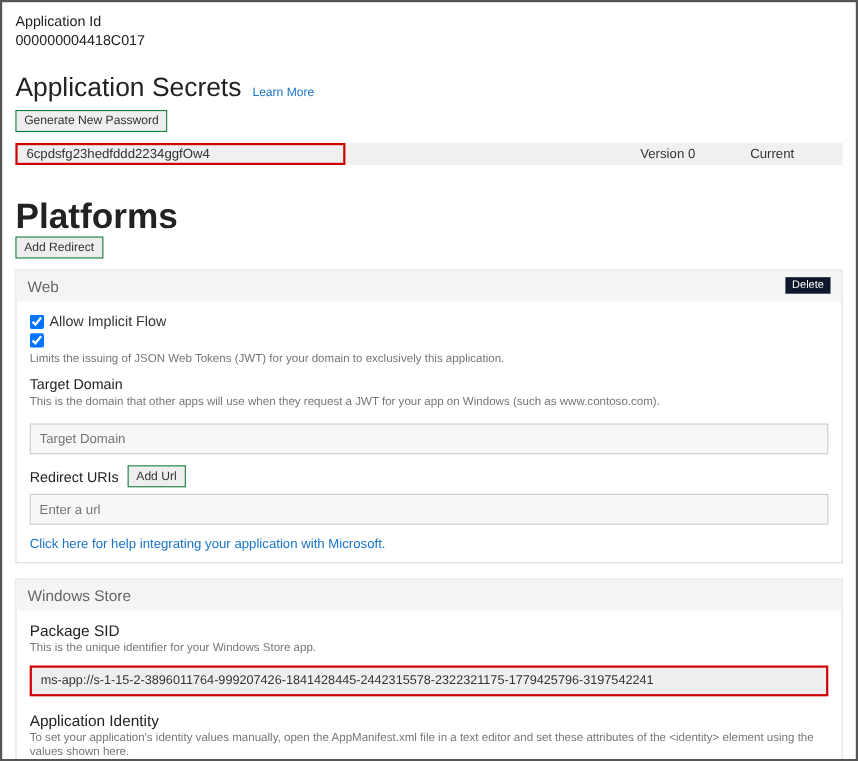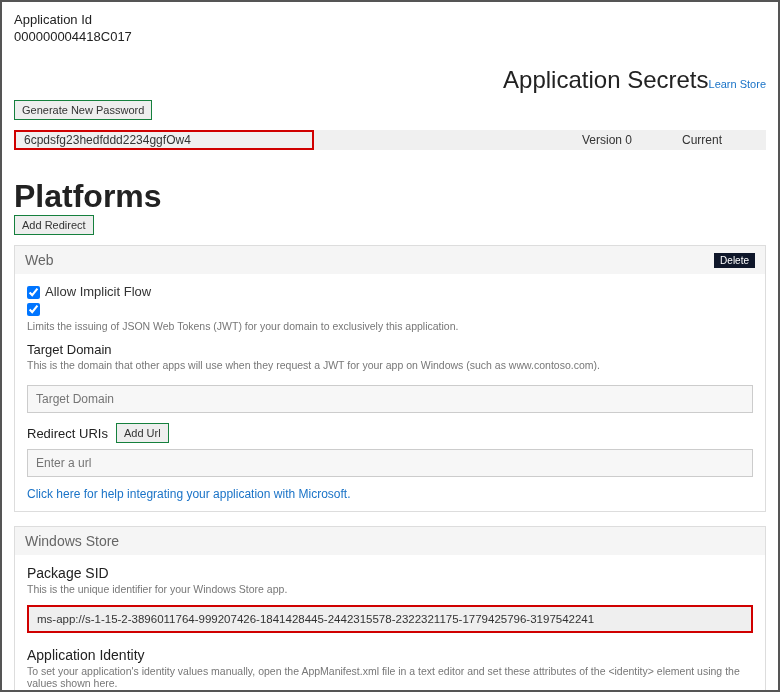--- a/index.html
+++ b/index.html
@@ -16,21 +16,21 @@
   }
   .appid-label { font-size: 13px; color: #222; margin-bottom: 2px; }
   .appid-value { font-size: 13px; color: #222; margin-bottom: 22px; }
   h2.section {
     font-weight: 300;
     font-size: 24px;
     color: #222;
     margin-bottom: 6px;
     display: flex;
     align-items: baseline;
-    justify-content: flex-end;
+    gap: 10px;
   }
   .learn-more { font-size: 11px; color: #1a73c7; cursor: pointer; }
   .small-btn {
     display: inline-block;
     background: #eee;
     border: 1px solid #15803d;
     font-size: 11px;
     padding: 3px 7px;
     cursor: pointer;
     color: #333;
@@ -64,21 +64,21 @@
     border: 1px solid #ddd;
     margin-bottom: 14px;
   }
   .panel-header {
     background: #f5f5f5;
     padding: 6px 10px;
     font-size: 14px;
     color: #666;
     display: flex;
     justify-content: space-between;
-    align-items: flex-end;
+    align-items: flex-start;
   }
   .delete-btn {
     background: #0f172a;
     color: #fff;
     font-size: 10px;
     padding: 2px 6px;
     border: none;
     cursor: pointer;
   }
   .panel-body { padding: 10px 12px; }
@@ -114,21 +114,21 @@
 
 
 
 
 <div class="appid-label">Application Id</div>
 <div class="appid-value">000000004418C017</div>
 
 
 <h2 class="section">
   <span>Application Secrets</span>
-  <span class="learn-more">Learn Store</span>
+  <span class="learn-more">Learn More</span>
 </h2>
 <button class="small-btn">Generate New Password</button>
 <div class="secret-row">
   <div class="secret-cell secret-box">6cpdsfg23hedfddd2234ggfOw4</div>
   <div class="secret-cell" style="flex:0 0 260px;"></div>
   <div class="secret-cell" style="flex:0 0 100px;">Version 0</div>
   <div class="secret-cell">Current</div>
 </div>
 
 

